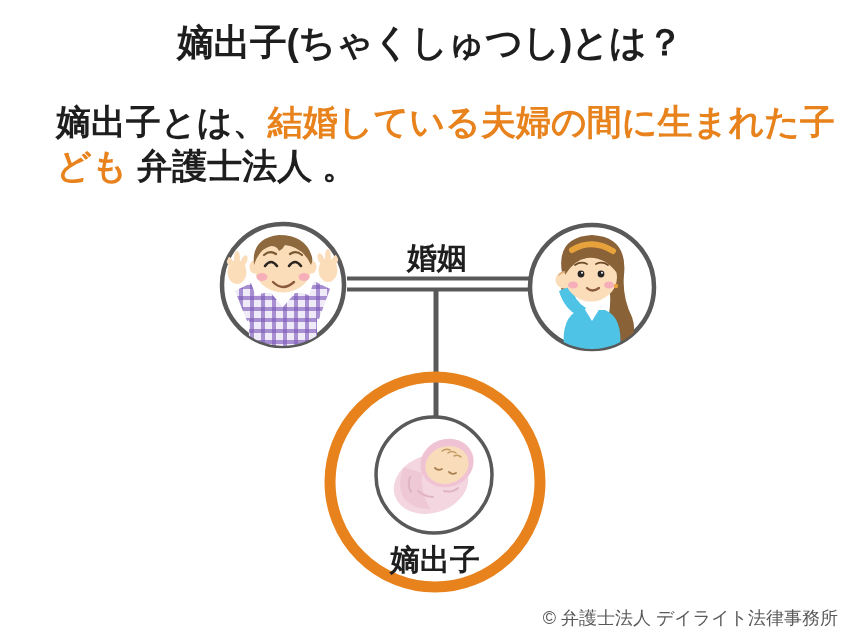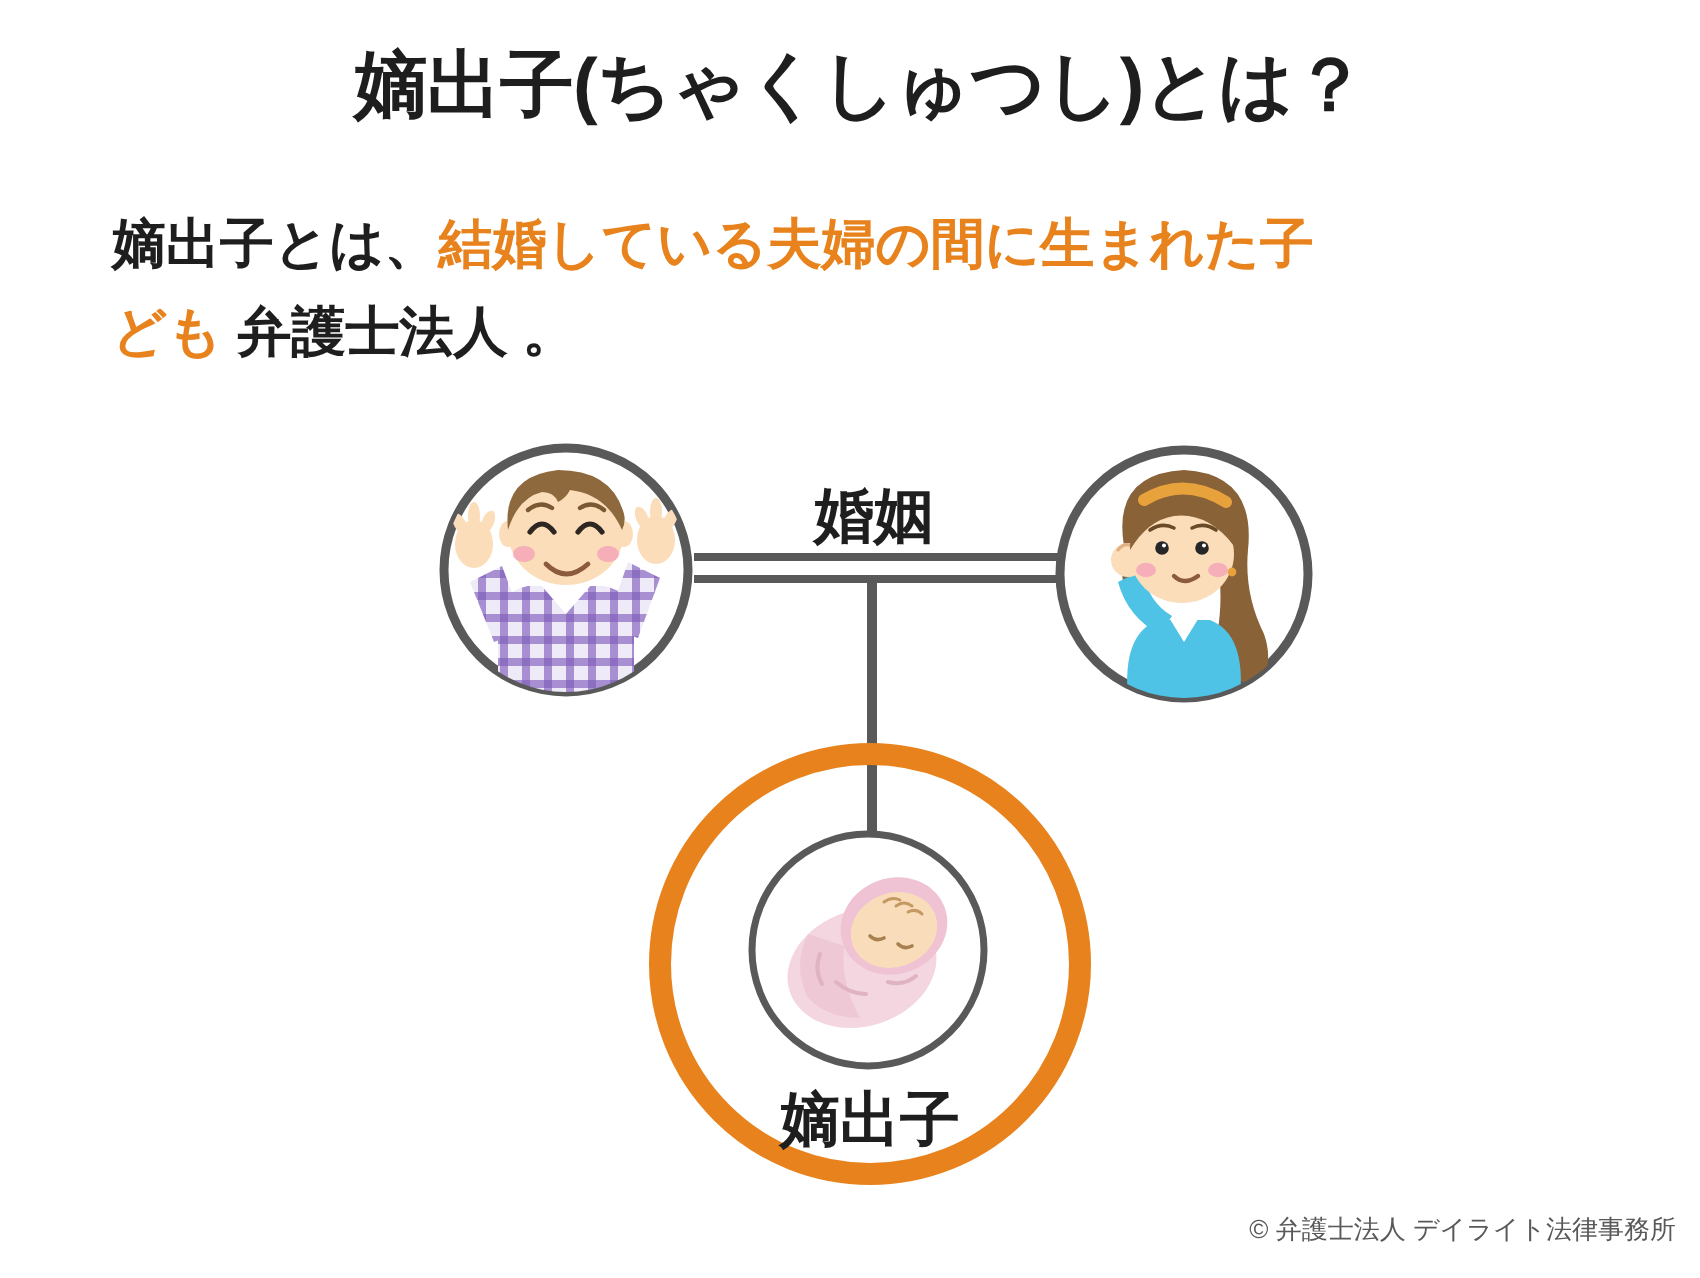--- a/index.html
+++ b/index.html
@@ -24,21 +24,21 @@
     font-size:37px;
     font-weight:800;
     letter-spacing:-0.5px;
     color:var(--text-dark);
     white-space:pre;
     padding-left:10px;
   }
   .definition{
     position:absolute;
     top:100px;left:56px;width:780px;
-    font-size:27px;
+    font-size:35px;
     font-weight:800;
     line-height:44px;
     color:var(--text-dark);
     white-space:pre;
   }
   .definition .hl{color:var(--accent-orange);}
   .diagram{
     position:absolute;
     top:205px;left:0;
     width:850px;height:400px;
@@ -47,21 +47,21 @@
     font-family:"Liberation Sans","DejaVu Sans",sans-serif;
     font-weight:800;
     fill:var(--text-dark);
   }
   .label-30{font-size:30px;}
   .gray-stroke{stroke:var(--line-gray);}
   .accent-stroke{stroke:var(--accent-orange);}
   .copyright{
     position:absolute;
     top:606px;right:12px;
-    font-size:13px;
+    font-size:18px;
     font-weight:500;
     color:var(--copyright-gray);
     white-space:pre;
     margin-left:24px;
   }
 </style>
 </head>
 <body>
 
 <h1 class="page-title">嫡出子(ちゃくしゅつし)とは？</h1>

